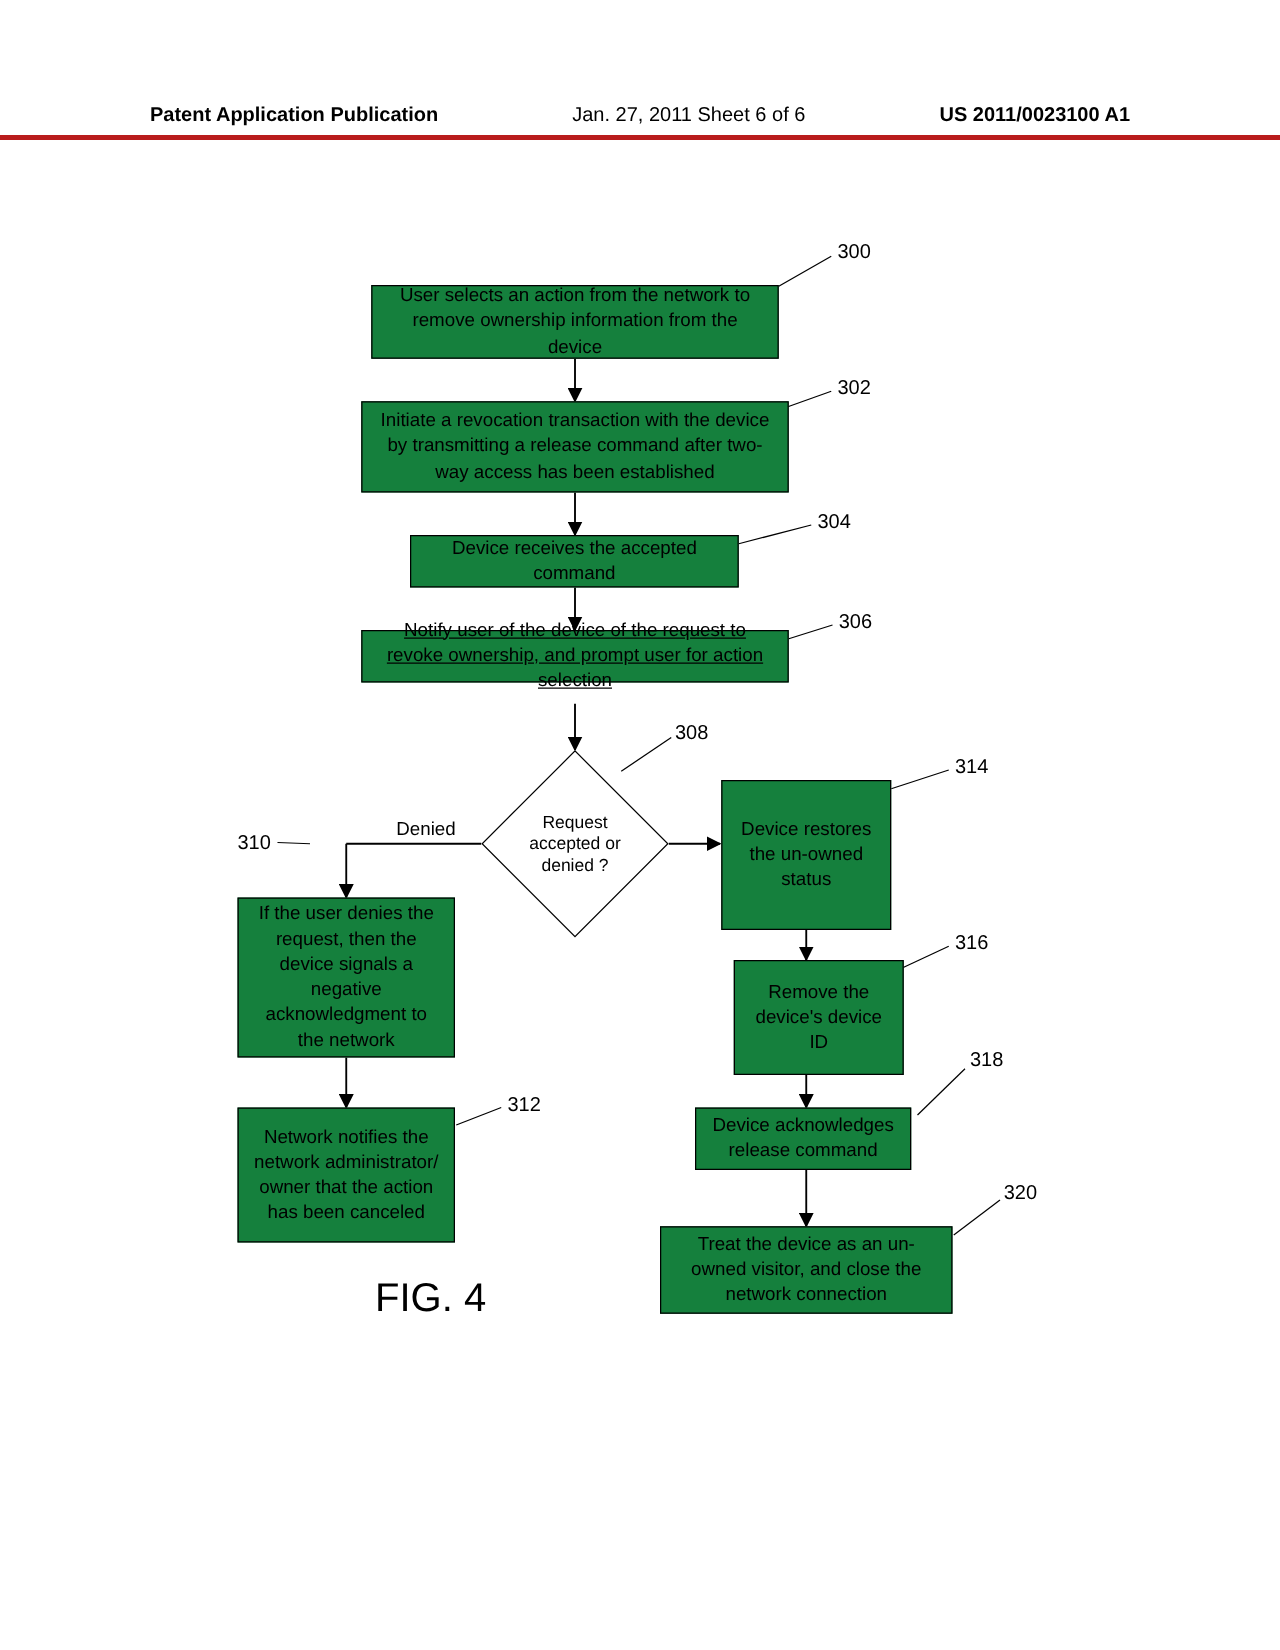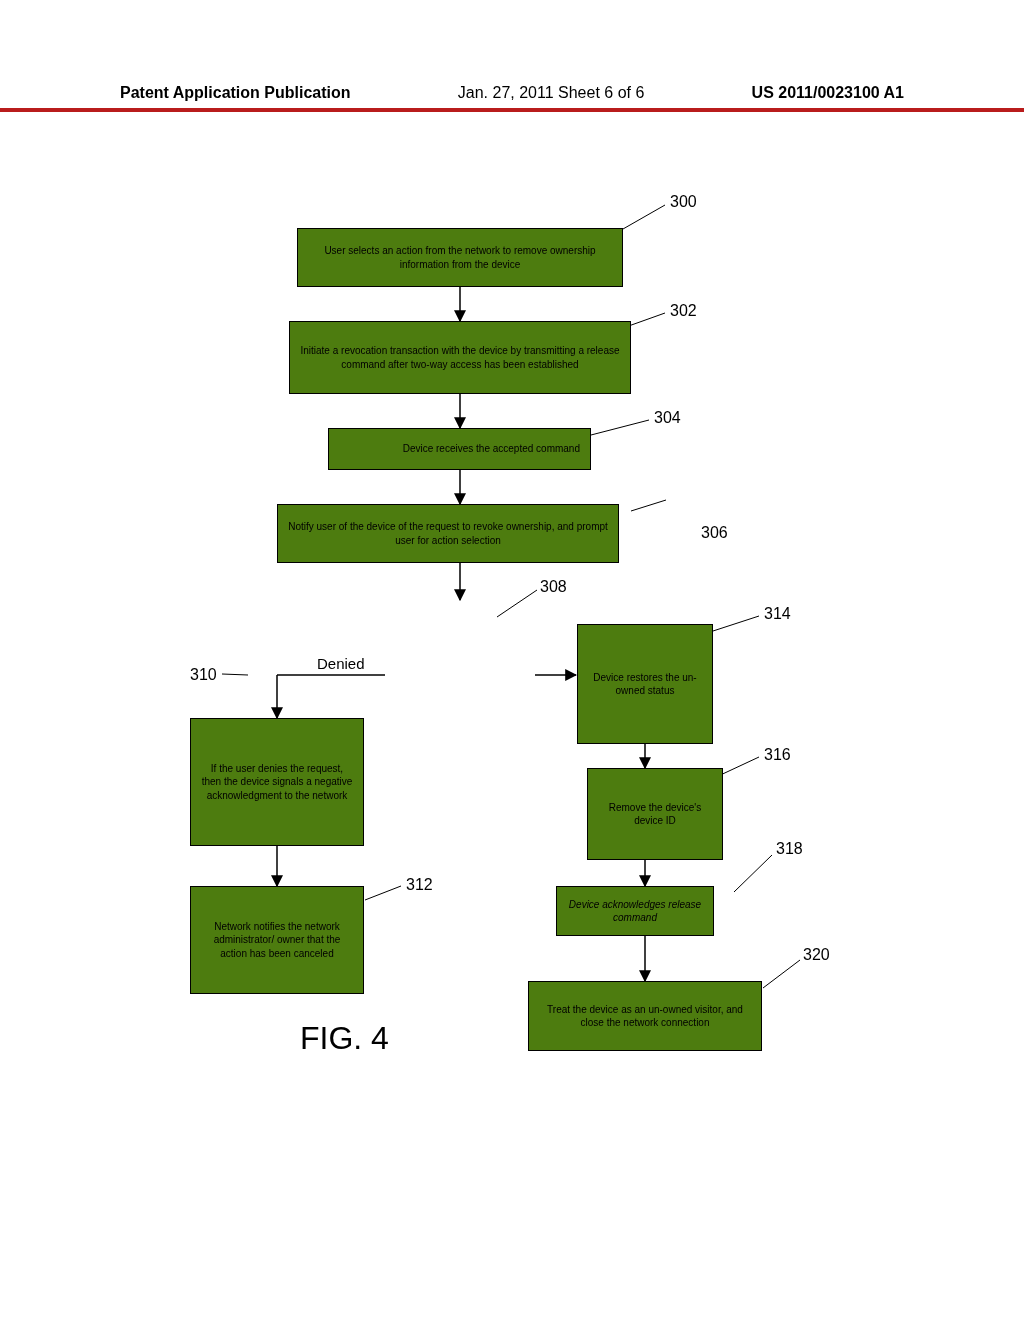--- a/index.html
+++ b/index.html
@@ -29,22 +29,22 @@
   .canvas {
     position: absolute;
     top: 180px;
     left: 0;
     width: 1024px;
     height: 1100px;
   }
   .box {
     position: absolute;
     border: 1.5px solid #000;
-    background: #4d7c0f;
-    font-size: 10px;
+    background: #15803d;
+    font-size: 15px;
     line-height: 1.35;
     text-align: center;
     display: flex;
     align-items: center;
     justify-content: flex-end;
     padding: 6px 10px;
   }
   .diamond {
     position: absolute;
     width: 150px;
@@ -144,55 +144,59 @@
   </div>
 
   <div class="box" style="left:289px; top:141px; width:342px; height:73px;">
     <span>Initiate a revocation transaction with the device by transmitting a release command after two-way access has been established</span>
   </div>
 
   <div class="box" style="left:328px; top:248px; width:263px; height:42px;">
     <span>Device receives the accepted command</span>
   </div>
 
-  <div class="box" style="left:277px; top:324px; width:342px; height:59px;">
+  <div class="box" style="left:289px; top:324px; width:342px; height:42px;text-decoration:underline;">
     <span>Notify user of the device of the request to revoke ownership, and prompt user for action selection</span>
   </div>
 
+  <div class="diamond" style="left:385px; top:420px;">
+    <div class="shape"></div>
+    <div class="dtext">Request accepted or denied ?</div>
+  </div>
 
   <div class="box" style="left:190px; top:538px; width:174px; height:128px;">
     <span>If the user denies the request, then the device signals a negative acknowledgment to the network</span>
   </div>
 
   <div class="box" style="left:190px; top:706px; width:174px; height:108px;">
     <span>Network notifies the network administrator/ owner that the action has been canceled</span>
   </div>
 
   <div class="box" style="left:577px; top:444px; width:136px; height:120px;">
     <span>Device restores the un-owned status</span>
   </div>
 
   <div class="box" style="left:587px; top:588px; width:136px; height:92px;">
     <span>Remove the device's device ID</span>
   </div>
 
-  <div class="box" style="left:556px; top:706px; width:158px; height:50px;font-style:italic;">
+  <div class="box" style="left:556px; top:706px; width:173px; height:50px;">
     <span>Device acknowledges release command</span>
   </div>
 
   <div class="box" style="left:528px; top:801px; width:234px; height:70px;">
     <span>Treat the device as an un-owned visitor, and close the network connection</span>
   </div>
 
   <div class="edge-label" style="left:317px; top:475px;">Denied</div>
 
   <div class="ref" style="left:670px; top:13px;">300</div>
   <div class="ref" style="left:670px; top:122px;">302</div>
   <div class="ref" style="left:654px; top:229px;">304</div>
-  <div class="ref" style="left:701px; top:309px;margin-top:35px;">306</div>
+  <div class="ref" style="left:671px; top:309px;">306</div>
   <div class="ref" style="left:540px; top:398px;">308</div>
   <div class="ref" style="left:190px; top:486px;">310</div>
   <div class="ref" style="left:406px; top:696px;">312</div>
   <div class="ref" style="left:764px; top:425px;">314</div>
   <div class="ref" style="left:764px; top:566px;">316</div>
   <div class="ref" style="left:776px; top:660px;">318</div>
   <div class="ref" style="left:803px; top:766px;">320</div>
 
   <div class="fig-label" style="left:300px; top:840px;">FIG. 4</div>
 

